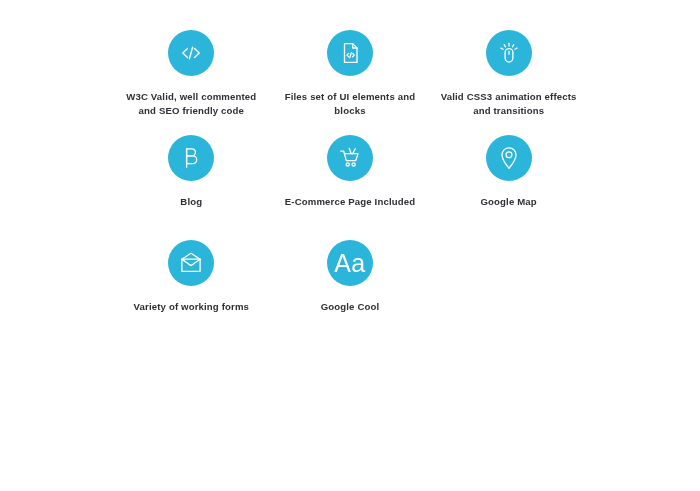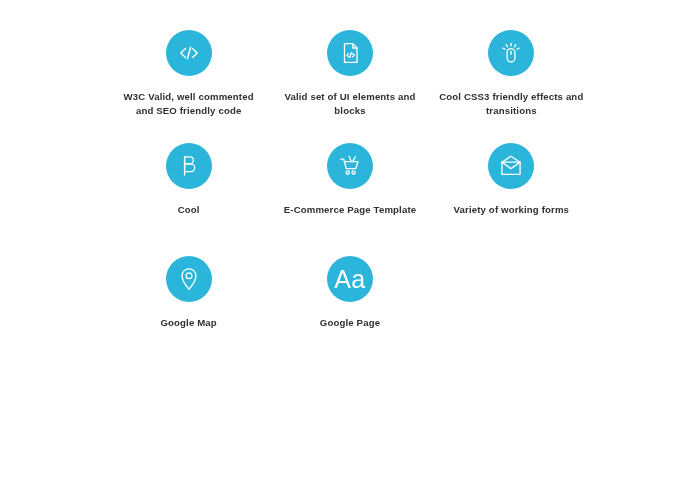--- a/index.html
+++ b/index.html
@@ -19,21 +19,20 @@
     background: #ffffff;
     box-sizing: border-box;
     padding: 22px 112px 0 112px;
   }
   .features-grid {
     display: grid;
     grid-template-columns: repeat(3, 1fr);
     grid-template-rows: repeat(4, 105px);
     column-gap: 0px;
     row-gap: 0px;
-    gap: 8px;
   }
   .feature-item {
     display: flex;
     flex-direction: column;
     align-items: center;
     justify-content: flex-start;
     padding-top: 8px;
     box-sizing: border-box;
   }
   .feature-icon-circle {
@@ -92,98 +91,98 @@
         <span>
           <svg width="26" height="26" viewBox="0 0 26 26" fill="none" stroke="#ffffff" stroke-width="1.3" stroke-linecap="round" stroke-linejoin="round">
             <path d="M7.5 3.6 h8.2 l4.3 4.3 v14.5 h-12.5 z"></path>
             <polyline points="15.7,3.6 15.7,8 20,8"></polyline>
             <polyline points="11.6,13.4 9.9,15.1 11.6,16.8"></polyline>
             <polyline points="15.6,13.4 17.3,15.1 15.6,16.8"></polyline>
             <line x1="14.4" y1="12.6" x2="12.8" y2="17.6"></line>
           </svg>
         </span>
       </div>
-      <div class="feature-label">Valid set of UI elements and blocks</div>
+      <div class="feature-label">Files set of UI elements and blocks</div>
     </div>
 
     <div class="feature-item">
       <div class="feature-icon-circle">
         <span>
           <svg width="26" height="26" viewBox="0 0 26 26" fill="none" stroke="#ffffff" stroke-width="1.3" stroke-linecap="round" stroke-linejoin="round">
             <rect x="9.1" y="8.6" width="7.8" height="13.4" rx="3.9"></rect>
             <line x1="13" y1="11.4" x2="13" y2="14.3"></line>
             <line x1="13" y1="3.3" x2="13" y2="5.9"></line>
             <line x1="8.2" y1="4.6" x2="9.5" y2="6.8"></line>
             <line x1="17.8" y1="4.6" x2="16.5" y2="6.8"></line>
             <line x1="4.9" y1="8.1" x2="7.1" y2="9.3"></line>
             <line x1="21.1" y1="8.1" x2="18.9" y2="9.3"></line>
           </svg>
         </span>
       </div>
-      <div class="feature-label">Cool CSS3 friendly effects and transitions</div>
+      <div class="feature-label">Valid CSS3 animation effects and transitions</div>
     </div>
 
 
 
     <div class="feature-item">
       <div class="feature-icon-circle">
         <span>
           <svg width="26" height="26" viewBox="0 0 26 26" fill="none" stroke="#ffffff" stroke-width="1.3" stroke-linecap="round" stroke-linejoin="round">
             <path d="M8.6 3.8 h5.3 a3.5 3.5 0 0 1 0 7 h-5.3 z"></path>
             <path d="M8.6 10.8 h6.2 a3.9 3.9 0 0 1 0 7.8 h-6.2 z"></path>
             <line x1="8.6" y1="3.8" x2="8.6" y2="22.2"></line>
           </svg>
         </span>
       </div>
-      <div class="feature-label">Cool</div>
+      <div class="feature-label">Blog</div>
     </div>
 
 
     <div class="feature-item">
       <div class="feature-icon-circle">
         <span>
           <svg width="26" height="26" viewBox="0 0 26 26" fill="none" stroke="#ffffff" stroke-width="1.3" stroke-linecap="round" stroke-linejoin="round">
             <path d="M3.6 6.1 h3.1 l2.6 9.6 h9.4 l2.3 -7 h-12.6"></path>
             <line x1="12.2" y1="3.3" x2="14.2" y2="8.7"></line>
             <line x1="18.2" y1="3.9" x2="15.6" y2="8.7"></line>
             <circle cx="10.7" cy="19.4" r="1.6"></circle>
             <circle cx="16.6" cy="19.4" r="1.6"></circle>
           </svg>
         </span>
       </div>
-      <div class="feature-label">E-Commerce Page Template</div>
+      <div class="feature-label">E-Commerce Page Included</div>
+    </div>
+
+    <div class="feature-item">
+      <div class="feature-icon-circle">
+        <span>
+          <svg width="26" height="26" viewBox="0 0 26 26" fill="none" stroke="#ffffff" stroke-width="1.3" stroke-linecap="round" stroke-linejoin="round">
+            <path d="M13 2.8 c-3.9 0 -7 3.1 -7 7 c0 5.3 7 13.4 7 13.4 s7 -8.1 7 -13.4 c0 -3.9 -3.1 -7 -7 -7 z"></path>
+            <circle cx="13" cy="9.7" r="2.9"></circle>
+          </svg>
+        </span>
+      </div>
+      <div class="feature-label">Google Map</div>
     </div>
 
     <div class="feature-item">
       <div class="feature-icon-circle">
         <span>
           <svg width="26" height="26" viewBox="0 0 26 26" fill="none" stroke="#ffffff" stroke-width="1.3" stroke-linecap="round" stroke-linejoin="round">
             <rect x="3.9" y="9.2" width="18.2" height="12.1"></rect>
             <polyline points="3.9,9.2 13,3.2 22.1,9.2"></polyline>
             <polyline points="3.9,9.2 13,15.6 22.1,9.2"></polyline>
           </svg>
         </span>
       </div>
       <div class="feature-label">Variety of working forms</div>
     </div>
 
     <div class="feature-item">
       <div class="feature-icon-circle">
-        <span>
-          <svg width="26" height="26" viewBox="0 0 26 26" fill="none" stroke="#ffffff" stroke-width="1.3" stroke-linecap="round" stroke-linejoin="round">
-            <path d="M13 2.8 c-3.9 0 -7 3.1 -7 7 c0 5.3 7 13.4 7 13.4 s7 -8.1 7 -13.4 c0 -3.9 -3.1 -7 -7 -7 z"></path>
-            <circle cx="13" cy="9.7" r="2.9"></circle>
-          </svg>
-        </span>
-      </div>
-      <div class="feature-label">Google Map</div>
-    </div>
-
-    <div class="feature-item">
-      <div class="feature-icon-circle">
         <span class="aa-text">Aa</span>
       </div>
-      <div class="feature-label">Google Page</div>
+      <div class="feature-label">Google Cool</div>
     </div>
 
 
   </div>
 </div>
 
 </body></html>

